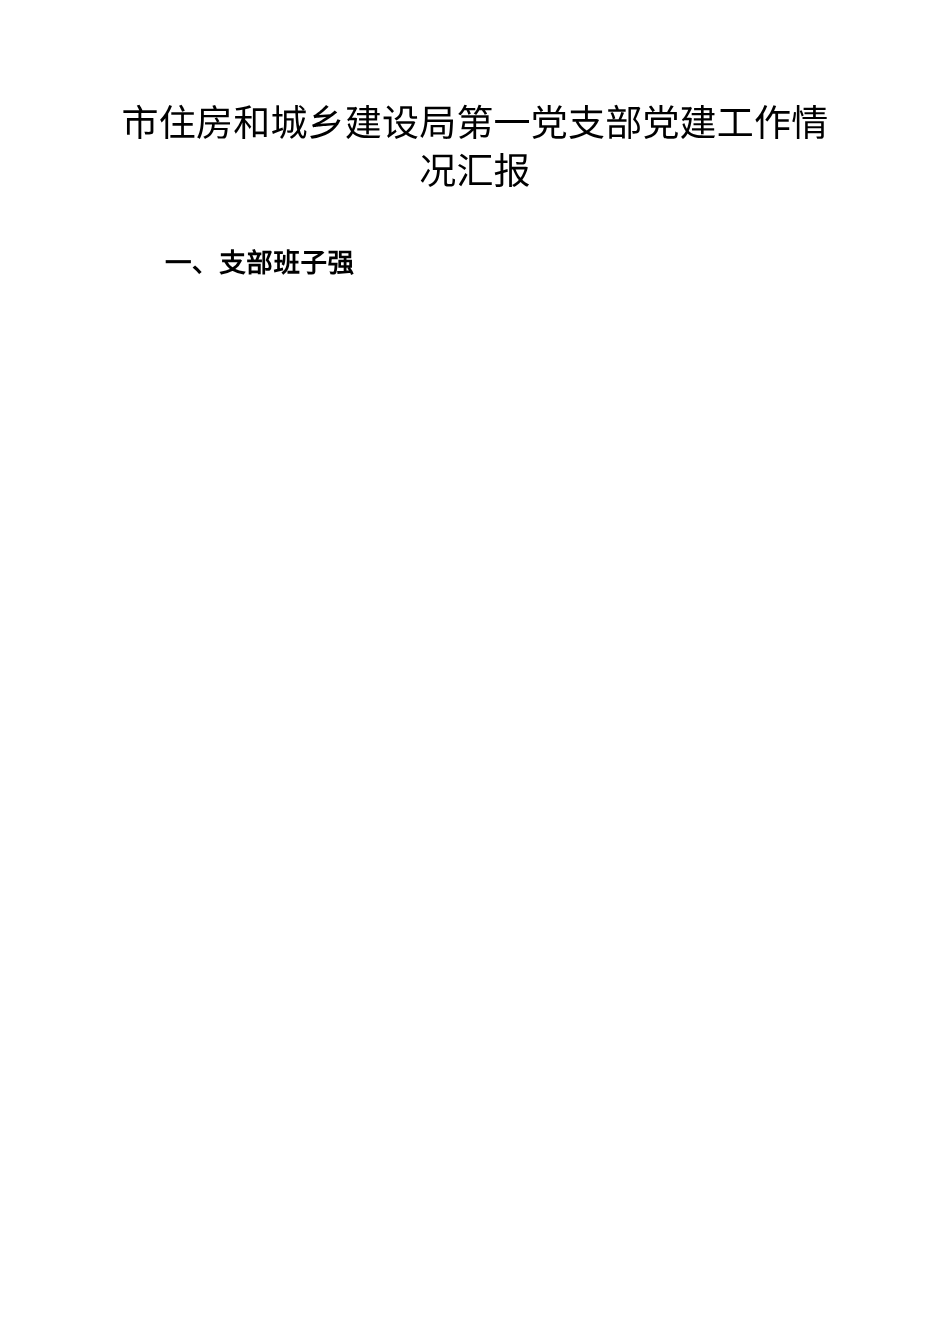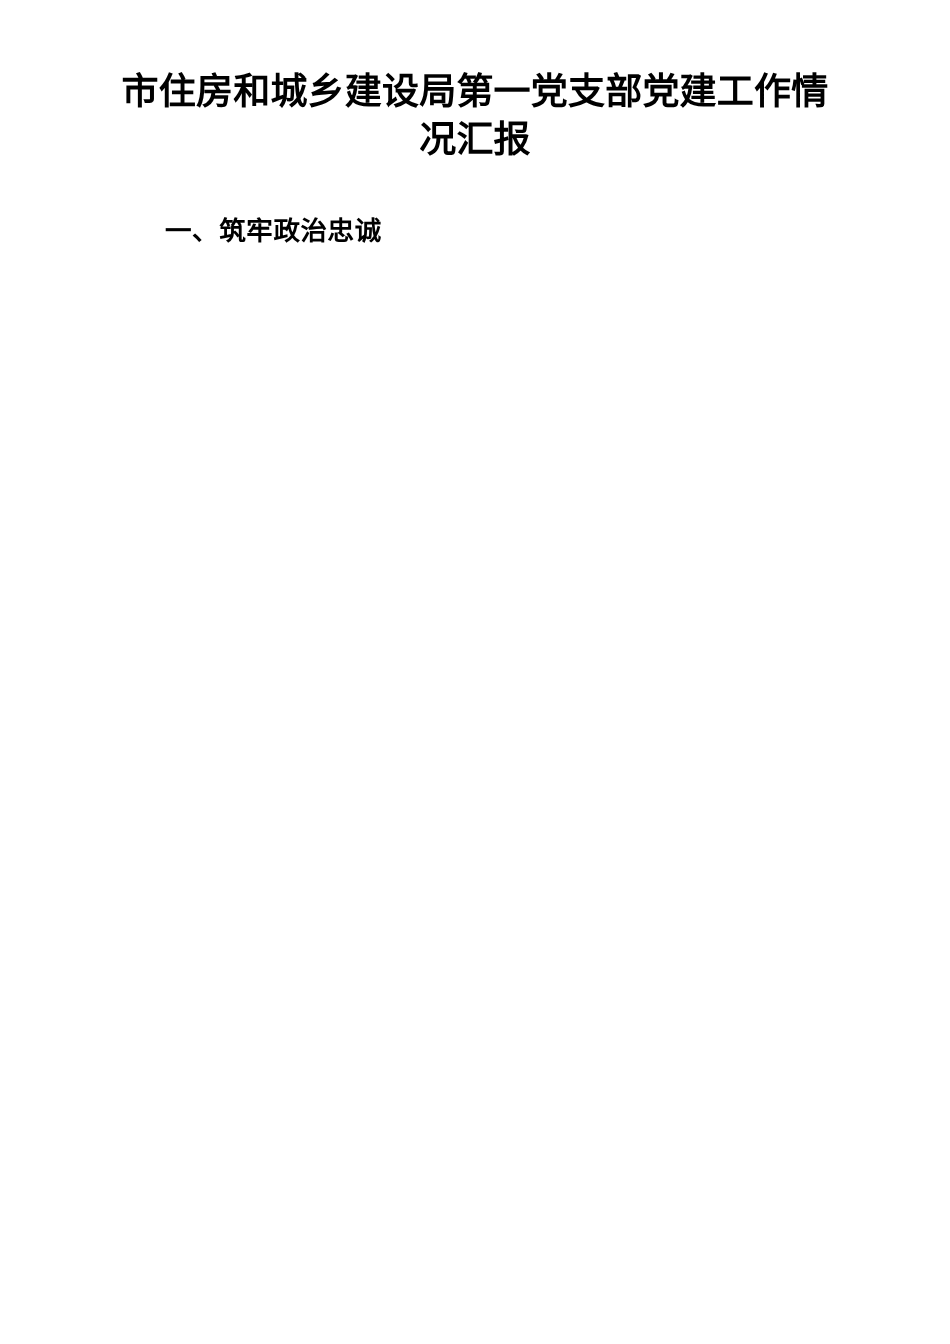--- a/index.html
+++ b/index.html
@@ -21,23 +21,23 @@
     position: relative;
     width: 950px;
     height: 1344px;
     box-sizing: border-box;
     padding: 0 112px;
     background: #ffffff;
   }
 
   .doc-title {
     margin: 0;
-    padding-top: 68px;
+    padding-top: 100px;
     font-family: "Liberation Serif", "DejaVu Serif", serif;
-    font-weight: 700;
+    font-weight: 400;
     font-size: 37px;
     line-height: 48px;
     letter-spacing: 0.2px;
     text-align: center;
     color: #000000;
   }
 
   .body-block {
     margin-top: 46px;
   }
@@ -73,20 +73,20 @@
 </head>
 <body>
 
 <div class="page">
 
   <h1 class="doc-title">市住房和城乡建设局第一党支部党建工作情况汇报</h1>
 
   <div class="body-block">
 
 
-    <h2 class="section-heading">一、筑牢政治忠诚</h2>
+    <h2 class="section-heading">一、支部班子强</h2>
 
 
   </div>
 
   <div class="spacer-bottom"></div>
 
 </div>
 
 </body></html>

